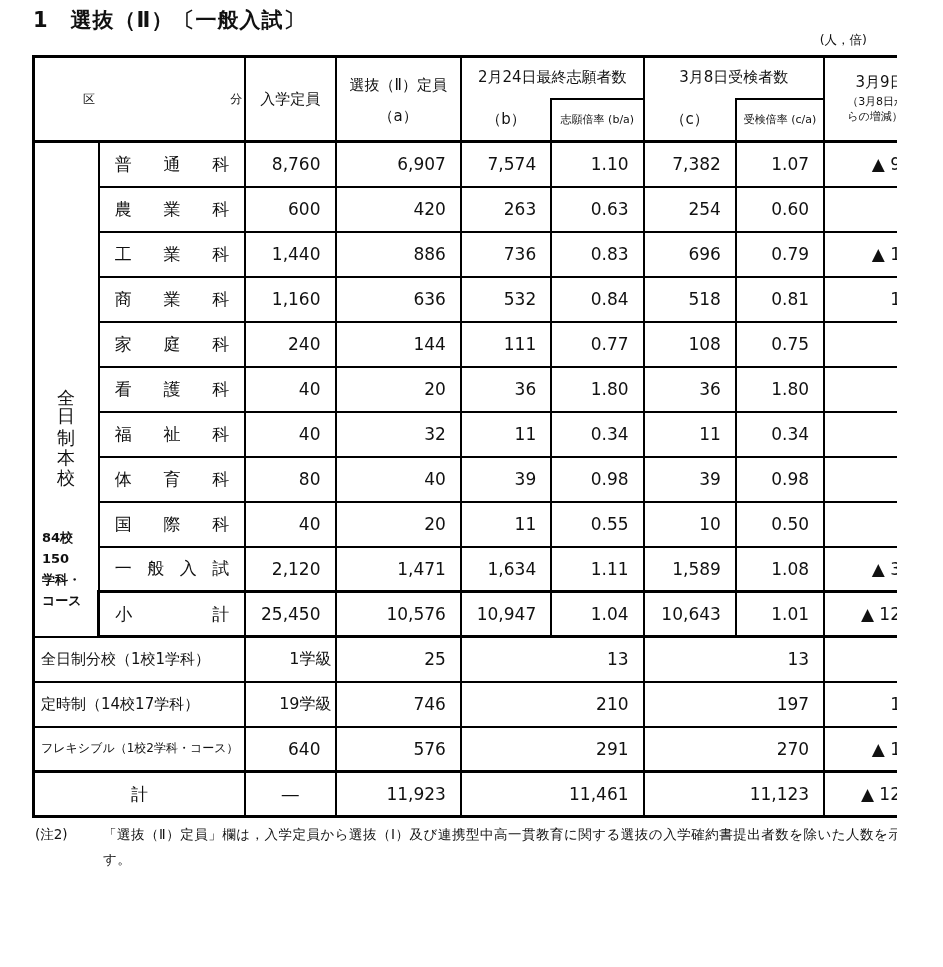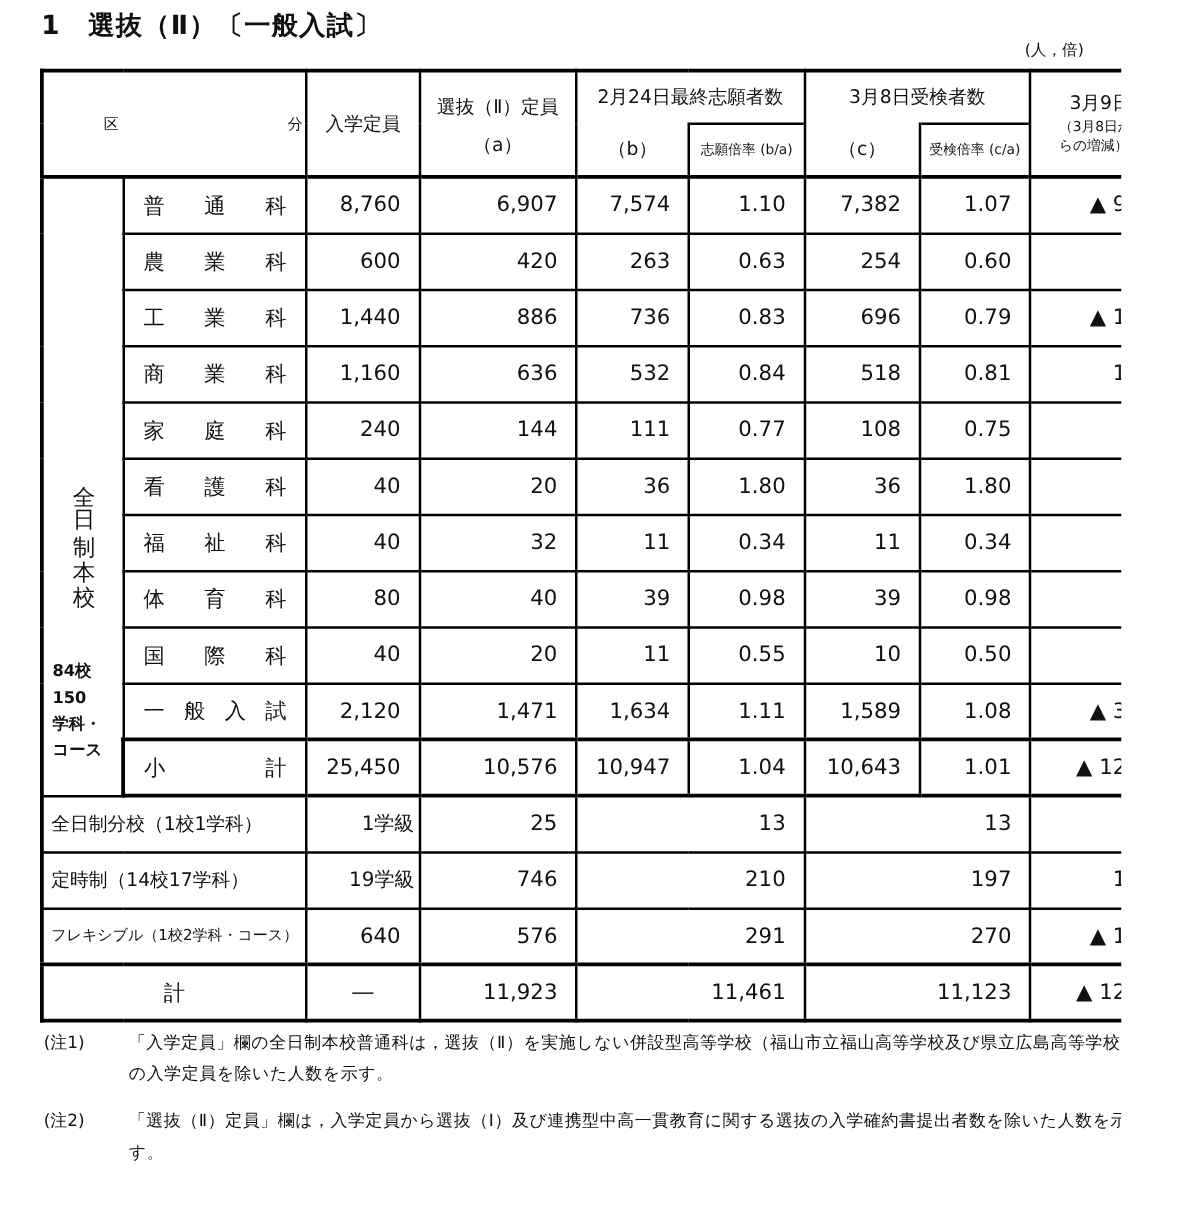--- a/index.html
+++ b/index.html
@@ -241,23 +241,19 @@
       <td class="num tt">11,923</td>
       <td class="num tt" colspan="2">11,461</td>
       <td class="num tt" colspan="2">11,123</td>
       <td class="num tt">▲ 12</td>
     </tr>
   </tbody>
     </table>
 
   <div class="notes">
     <div class="note">
-      <span class="note-label">(注1)</span>
-      <div class="note-text">「入学定員」欄の全日制本校普通科は，選抜（Ⅱ）を実施しない併設型高等学校（福山市立福山高等学校及び県立広島高等学校）の入学定員を除いた人数を示す。</div>
-    </div>
-    <div class="note">
       <span class="note-label">(注2)</span>
       <div class="note-text">「選抜（Ⅱ）定員」欄は，入学定員から選抜（Ⅰ）及び連携型中高一貫教育に関する選抜の入学確約書提出者数を除いた人数を示す。</div>
     </div>
   </div>
 
 
 </div>
 
 </body></html>

